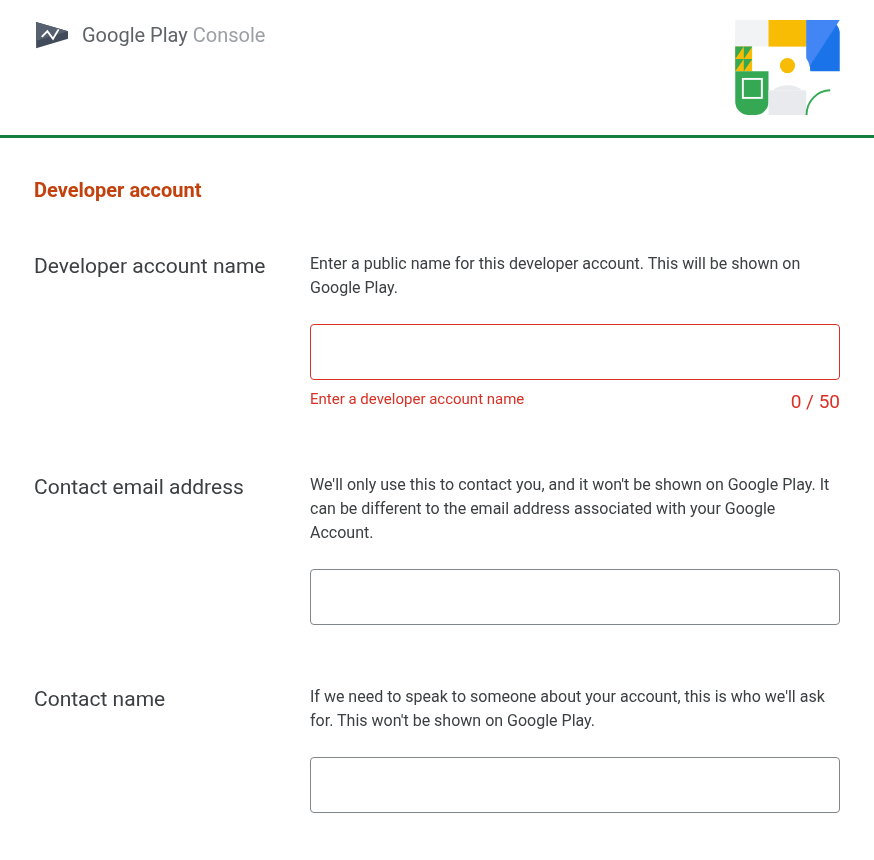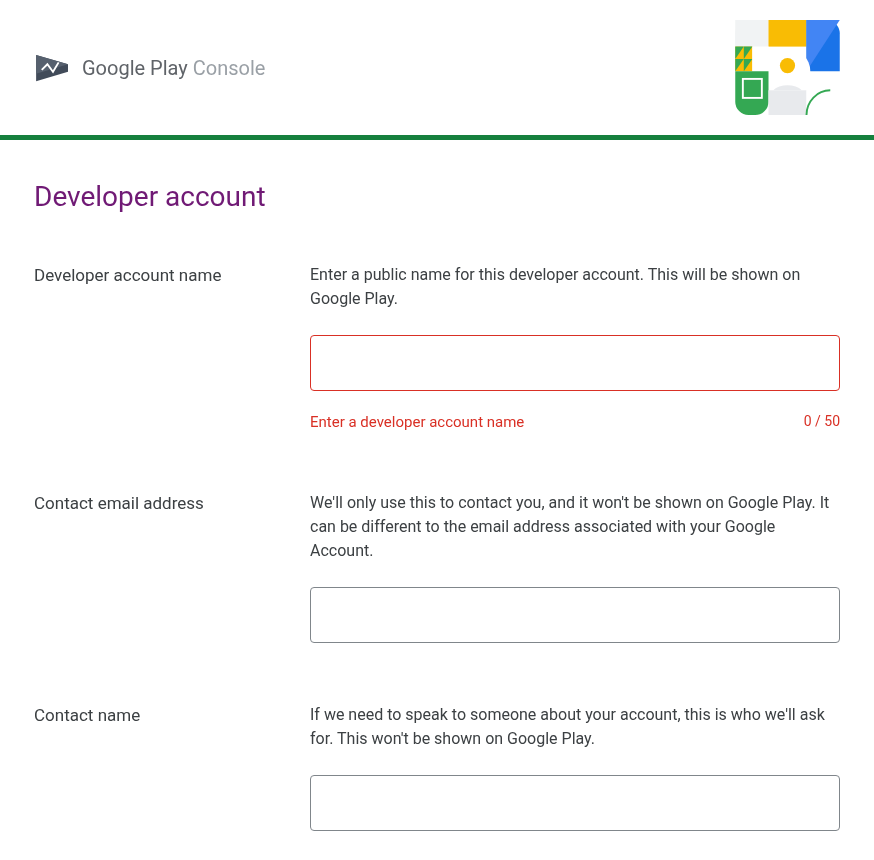--- a/index.html
+++ b/index.html
@@ -10,23 +10,23 @@
     body {
       font-family: -apple-system, BlinkMacSystemFont, "Segoe UI", Roboto, Arial, sans-serif;
       background: #fff;
       width: 874px;
       height: 860px;
       overflow: hidden;
     }
     .header {
       display: flex;
       justify-content: space-between;
-      align-items: center;
+      align-items: flex-start;
       padding: 20px 34px 20px 34px;
-      border-bottom: 5px solid #15803d;
+      border-bottom: 3px solid #15803d;
     }
     .logo-area {
       display: flex;
       align-items: center;
       gap: 10px;
     }
     .play-icon {
       width: 38px;
       height: 30px;
     }
@@ -41,36 +41,36 @@
       color: #9aa0a6;
     }
     .illustration {
       width: 105px;
       height: 95px;
     }
     .content {
       padding: 40px 34px 0 34px;
     }
     .page-title {
-      font-size: 28px;
-      font-weight: 400;
-      color: #701a75;
+      font-size: 20px;
+      font-weight: 700;
+      color: #c2410c;
       margin-bottom: 50px;
     }
     .form-row {
       display: flex;
       margin-bottom: 60px;
     }
     .label-col {
       width: 276px;
       flex-shrink: 0;
       padding-top: 2px;
     }
     .label-text {
-      font-size: 17px;
+      font-size: 21px;
       color: #3c4043;
     }
     .input-col {
       flex: 1;
     }
     .help-text {
       font-size: 16px;
       color: #3c4043;
       line-height: 1.5;
       margin-bottom: 24px;
@@ -83,28 +83,28 @@
       padding: 0 16px;
       font-size: 16px;
       outline: none;
     }
     .text-input.error {
       border: 1px solid #d93025;
     }
     .input-footer {
       display: flex;
       justify-content: space-between;
-      margin-top: 22px;
+      margin-top: 10px;
     }
     .error-text {
       font-size: 15px;
       color: #d93025;
     }
     .counter-text {
-      font-size: 14px;
+      font-size: 19px;
       color: #d93025;
     }
   </style>
 </head>
 <body>
 
 <div class="header">
   <div class="logo-area">
     <svg class="play-icon" viewBox="0 0 40 32">
       <polygon points="2,2 36,12 36,20 2,30" fill="#414b59"></polygon>

